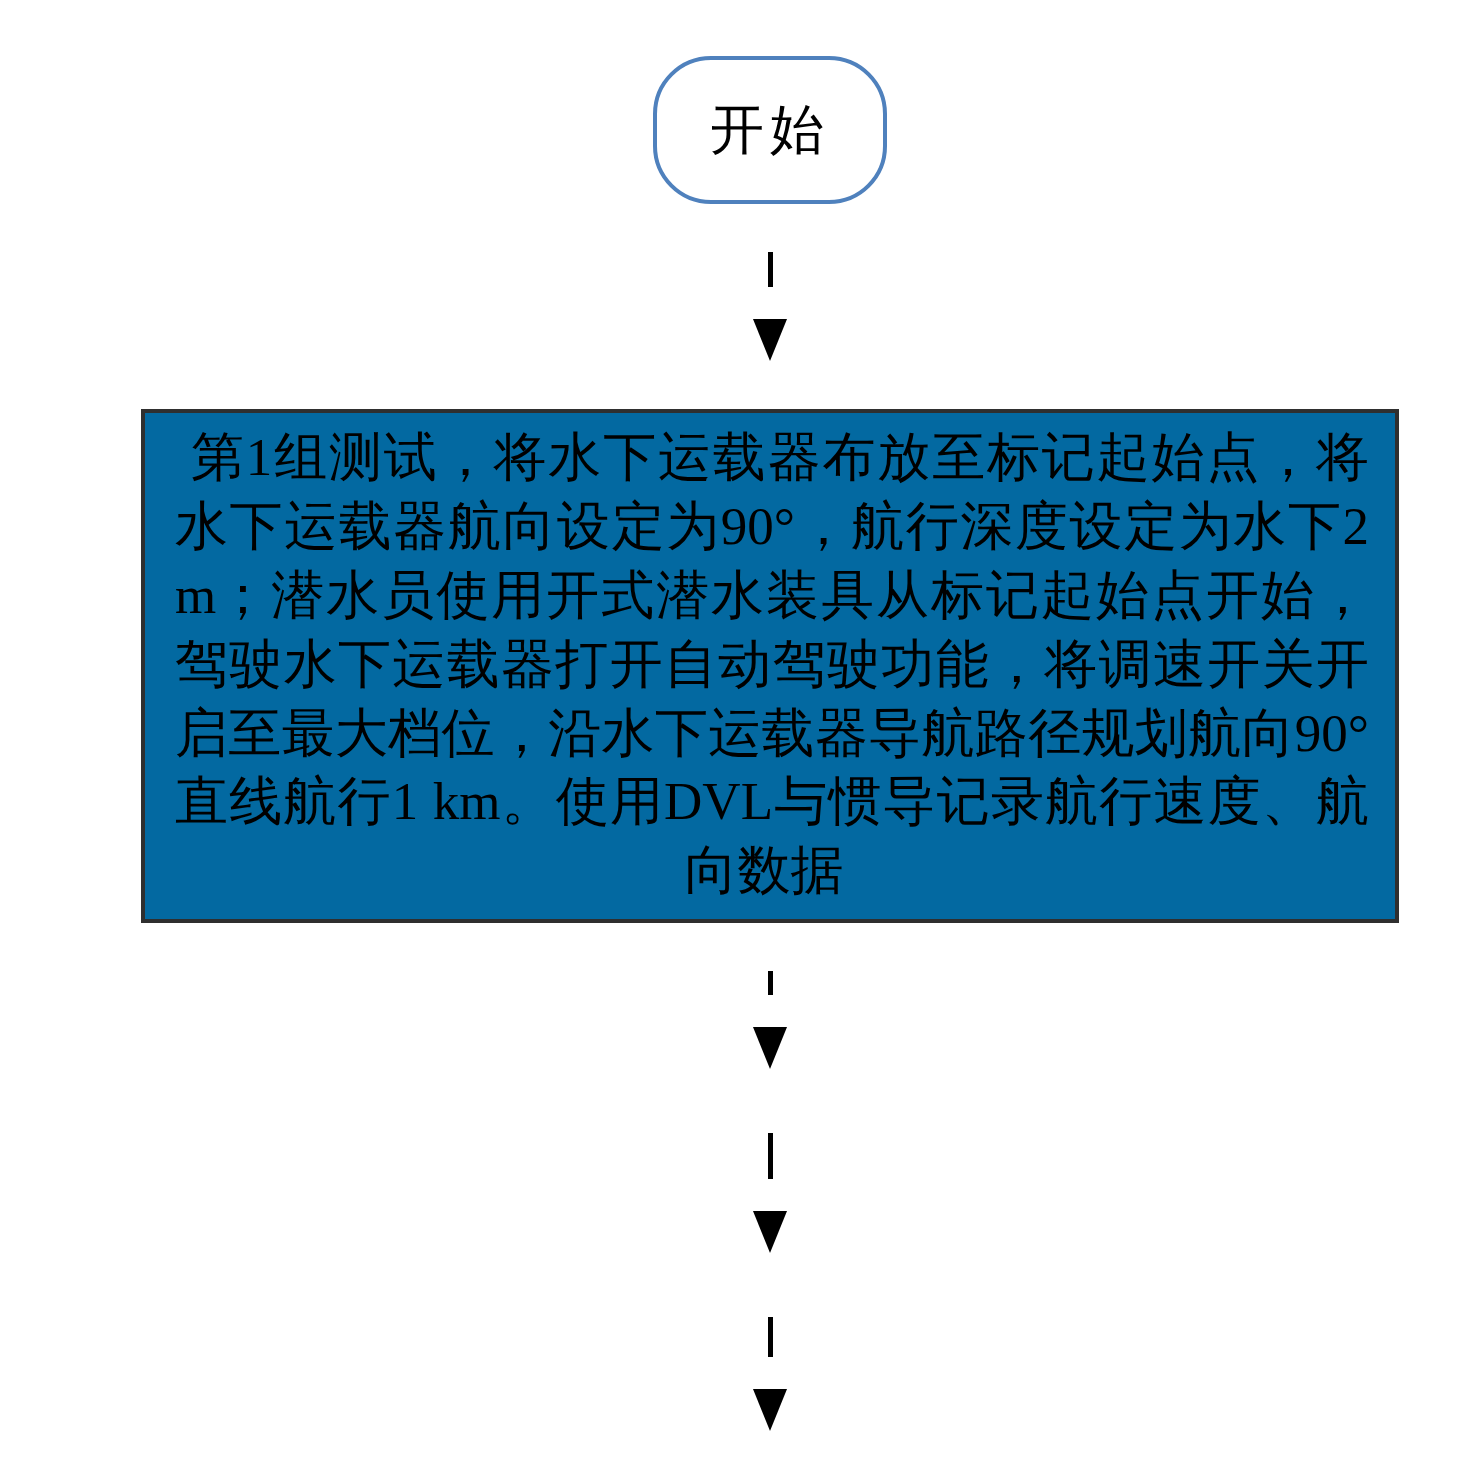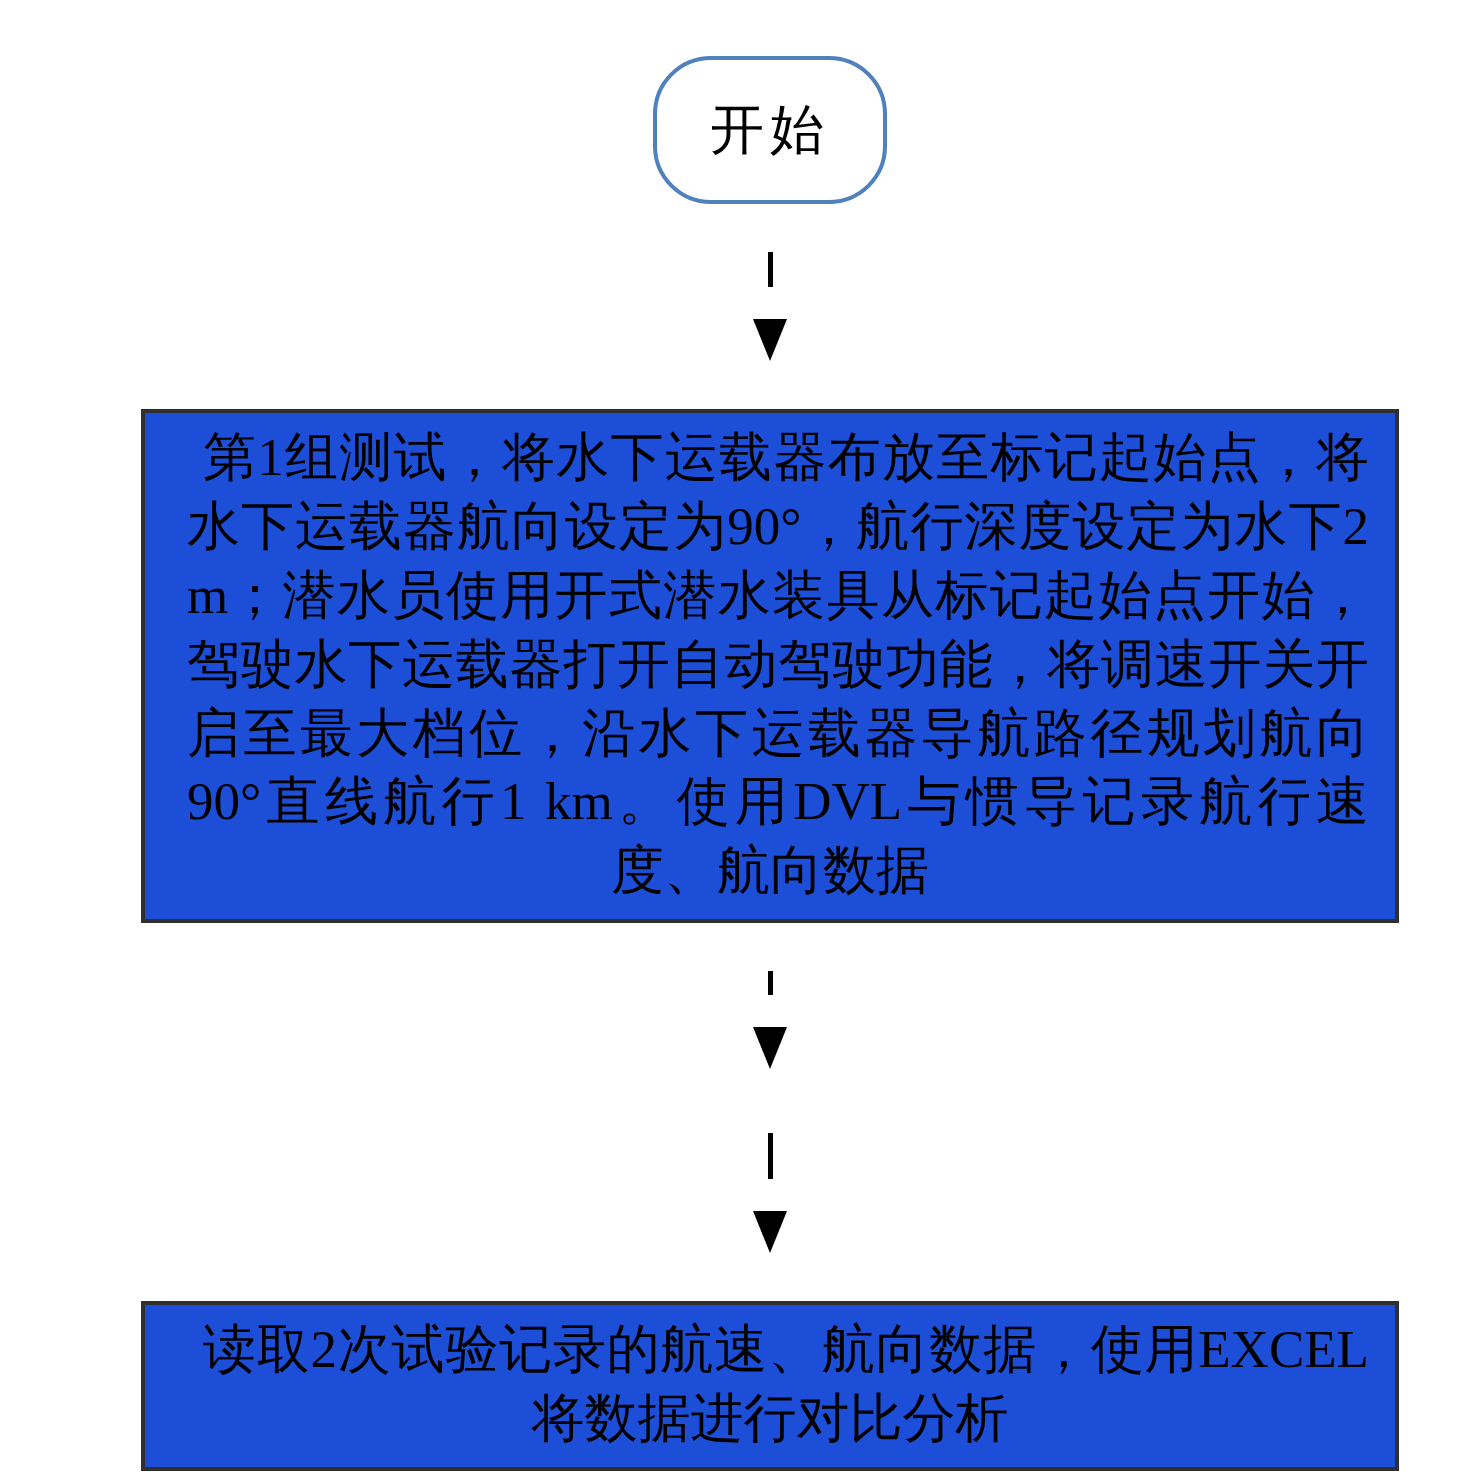--- a/index.html
+++ b/index.html
@@ -29,22 +29,22 @@
     align-items: center;
     justify-content: center;
     font-size: 54px;
     color: #000000;
     letter-spacing: 6px;
     flex-shrink: 0;
   }
   .process {
     width: 1258px;
     border: 4px solid #2f2f2f;
-    background: #1d4ed8;
-    padding: 10px 26px 14px 42px;
+    background: #0369a1;
+    padding: 10px 26px 14px 30px;
     font-size: 53px;
     line-height: 1.3;
     color: #000000;
     text-align: justify;
     text-align-last: center;
     flex-shrink: 0;
   }
   .arrow {
     display: flex;
     flex-direction: column;
@@ -89,23 +89,20 @@
     <div class="shaft shaft-b"></div>
     <div class="head"></div>
   </div>
 
 
   <div class="arrow">
     <div class="shaft shaft-c"></div>
     <div class="head"></div>
   </div>
 
-  <div class="process">
-    <span>读取2次试验记录的航速、航向数据，使用EXCEL将数据进行对比分析</span>
-  </div>
 
   <div class="arrow">
     <div class="shaft shaft-d"></div>
     <div class="head"></div>
   </div>
 
   <div class="terminal">
     <span>结束</span>
   </div>
 

